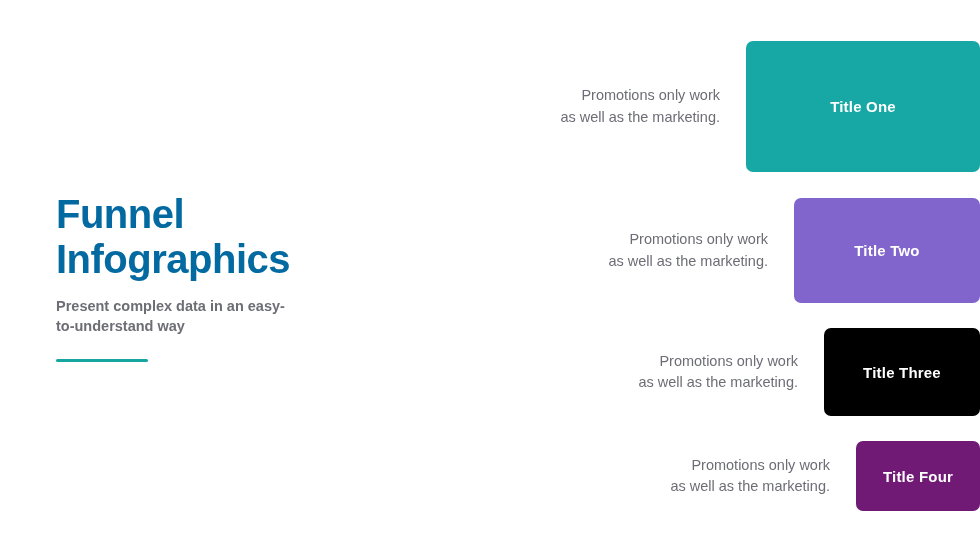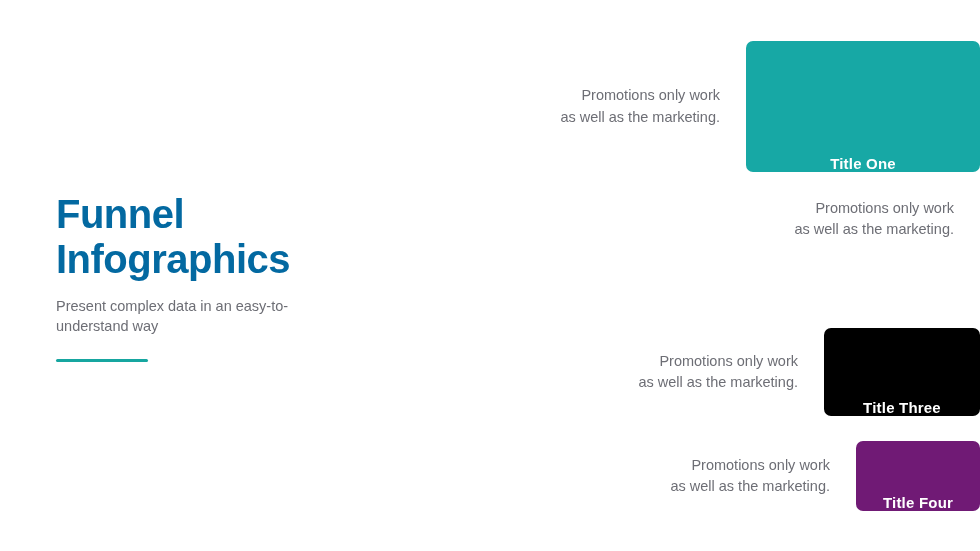--- a/index.html
+++ b/index.html
@@ -35,20 +35,21 @@
     letter-spacing: -0.5px;
     margin: 0;
     white-space: pre-line;
   }
   .slide-subtitle {
     margin: 14px 0 0 0;
     font-size: 14.5px;
     line-height: 1.42;
     color: #6d6e75;
     max-width: 246px;
+    font-weight: bold;
   }
   .accent-rule {
     margin-top: 22px;
     width: 92px;
     height: 3px;
     background: #16a6a0;
     border-radius: 2px;
   }
 
   
@@ -68,21 +69,21 @@
   .row-desc {
     font-size: 14.5px;
     line-height: 1.45;
     color: #6d6e75;
     text-align: right;
     white-space: pre-line;
     padding-right: 26px;
   }
   .row-box {
     display: flex;
-    align-items: flex-end;
+    align-items: center;
     justify-content: center;
     border-radius: 7px;
     box-sizing: border-box;
   }
   .row-box-label {
     color: #ffffff;
     font-weight: bold;
     font-size: 15px;
     letter-spacing: 0.2px;
     text-align: center;
@@ -122,20 +123,23 @@
       <div class="row-desc">Promotions only work
 as well as the marketing.</div>
       <div class="row-box" style="background:#17a8a5">
         <span class="row-box-label">Title One</span>
       </div>
     </div>
 
     <div class="funnel-row" id="row-2">
       <div class="row-desc">Promotions only work
 as well as the marketing.</div>
+      <div class="row-box" style="background:#8265cc">
+        <span class="row-box-label">Title Two</span>
+      </div>
     </div>
 
     <div class="funnel-row" id="row-3">
       <div class="row-desc">Promotions only work
 as well as the marketing.</div>
       <div class="row-box" style="background:#000000">
         <span class="row-box-label">Title Three</span>
       </div>
     </div>
 

